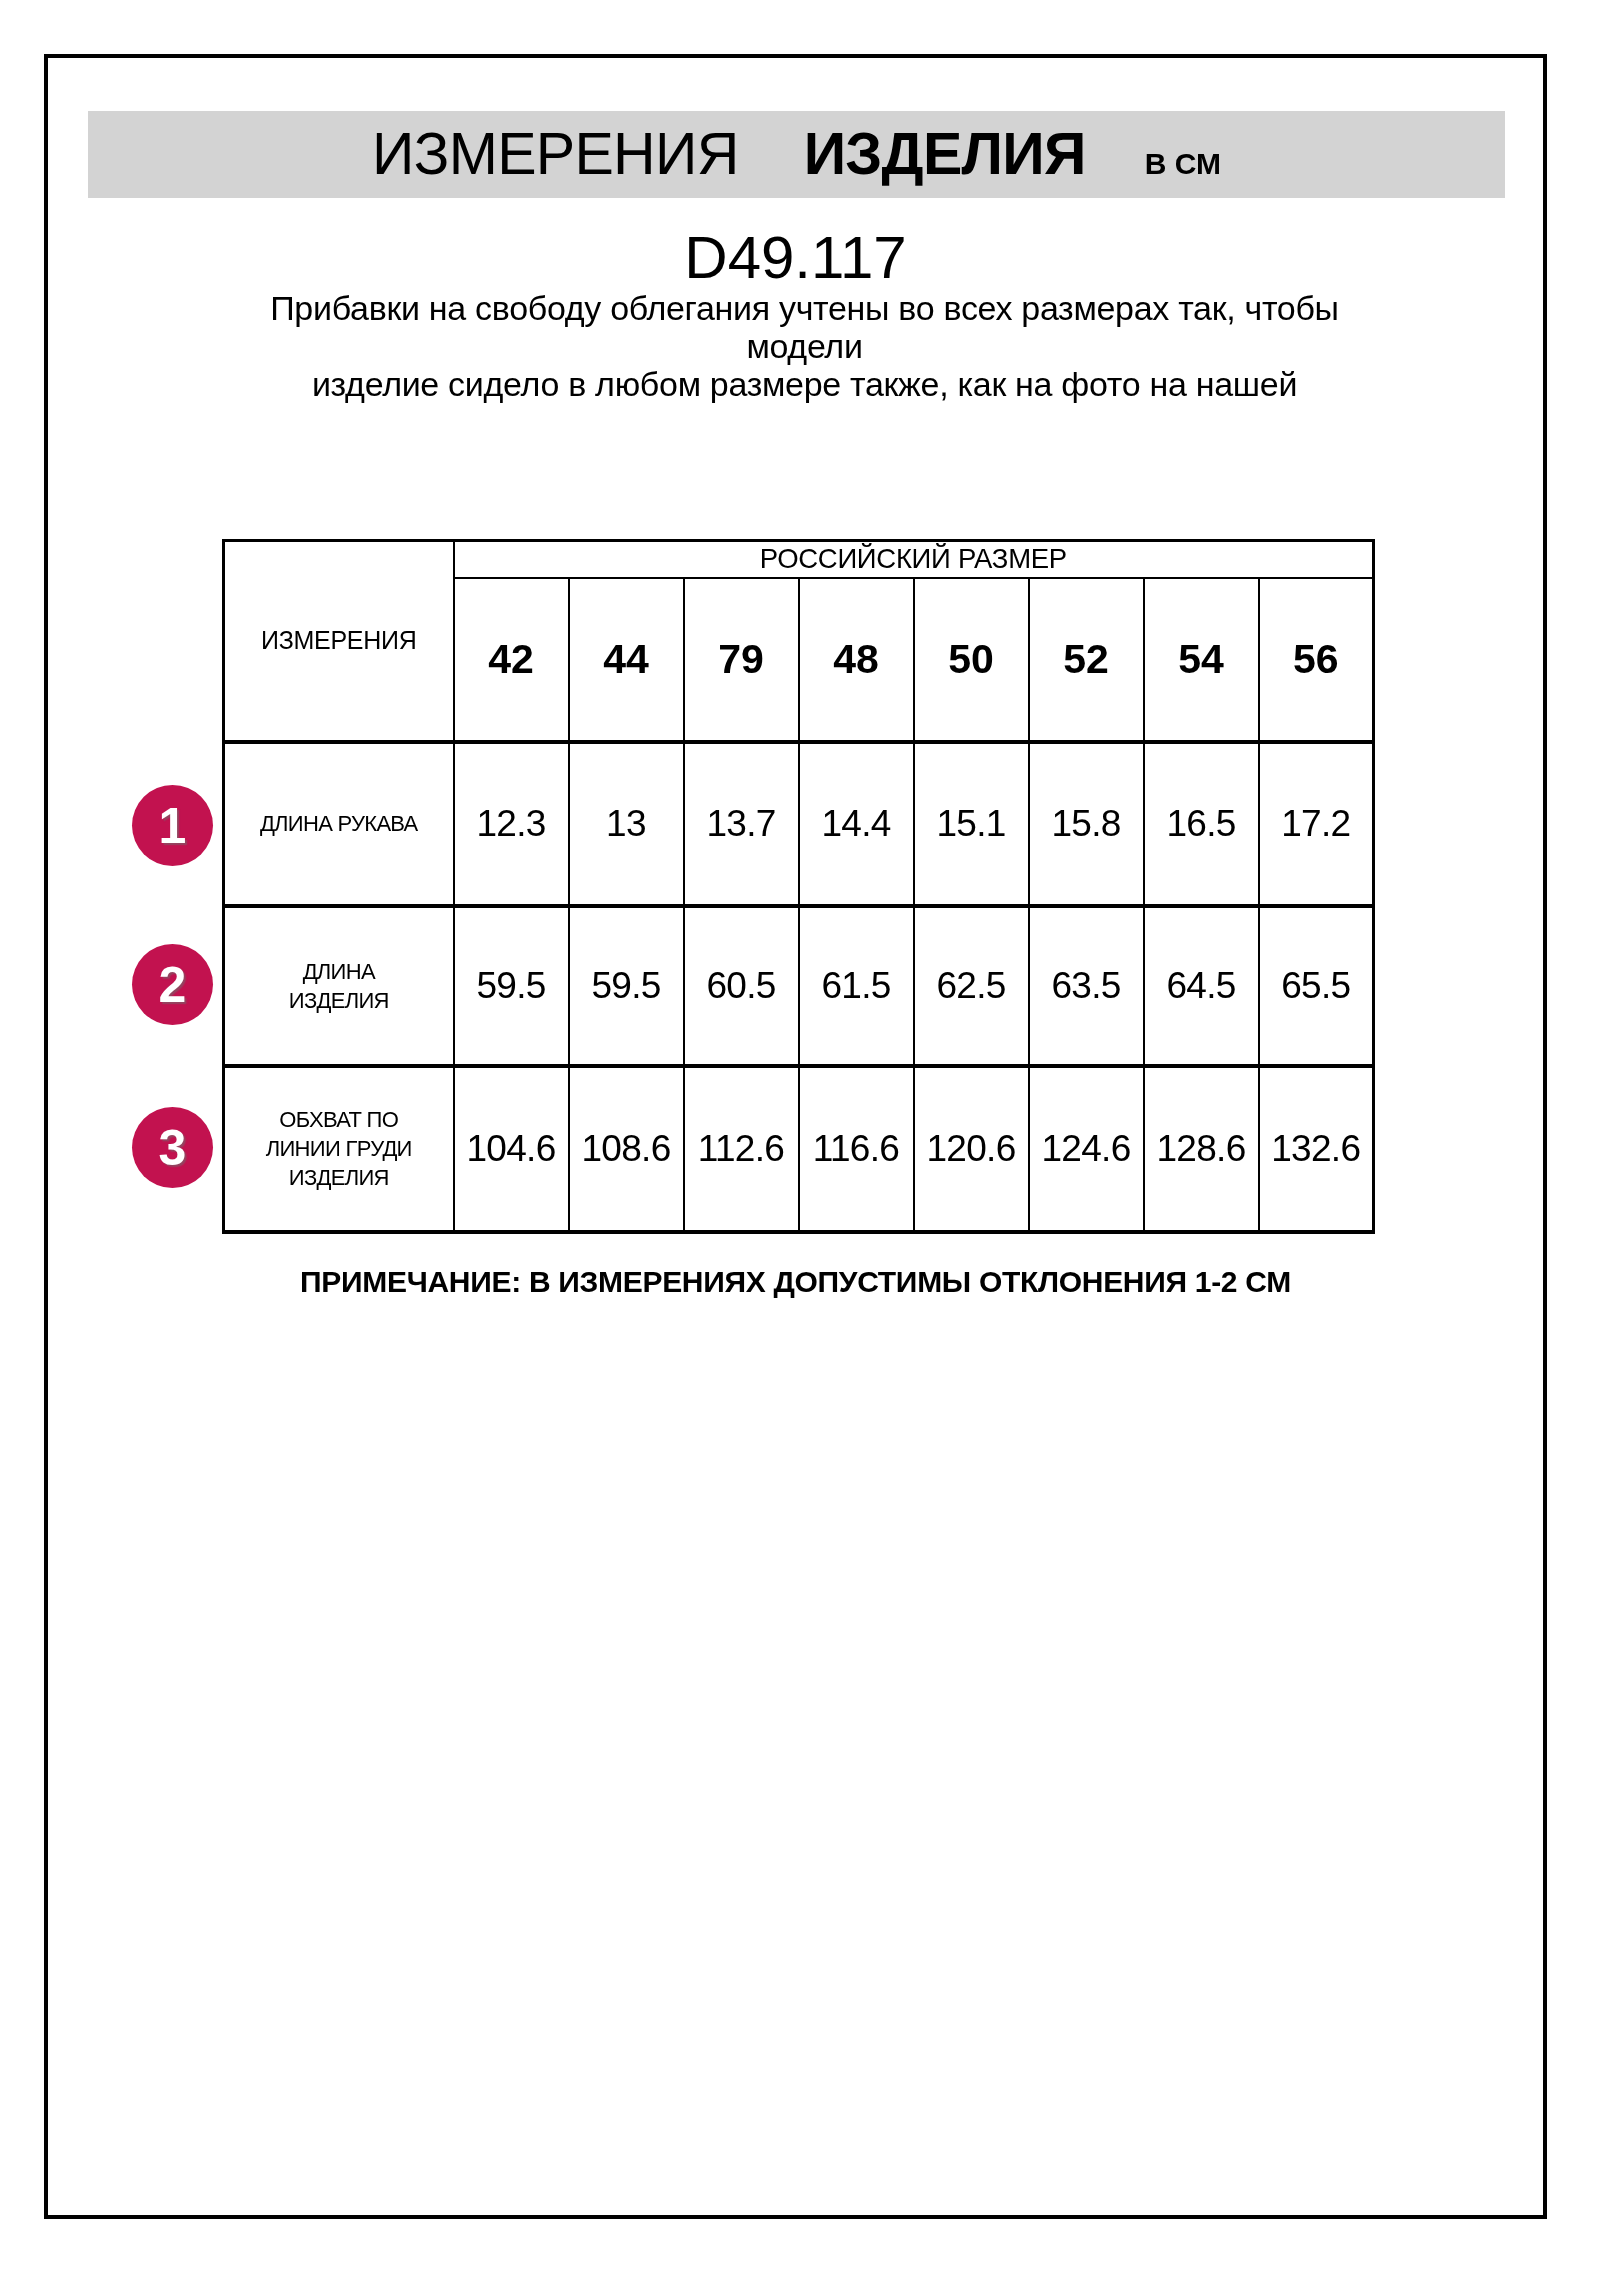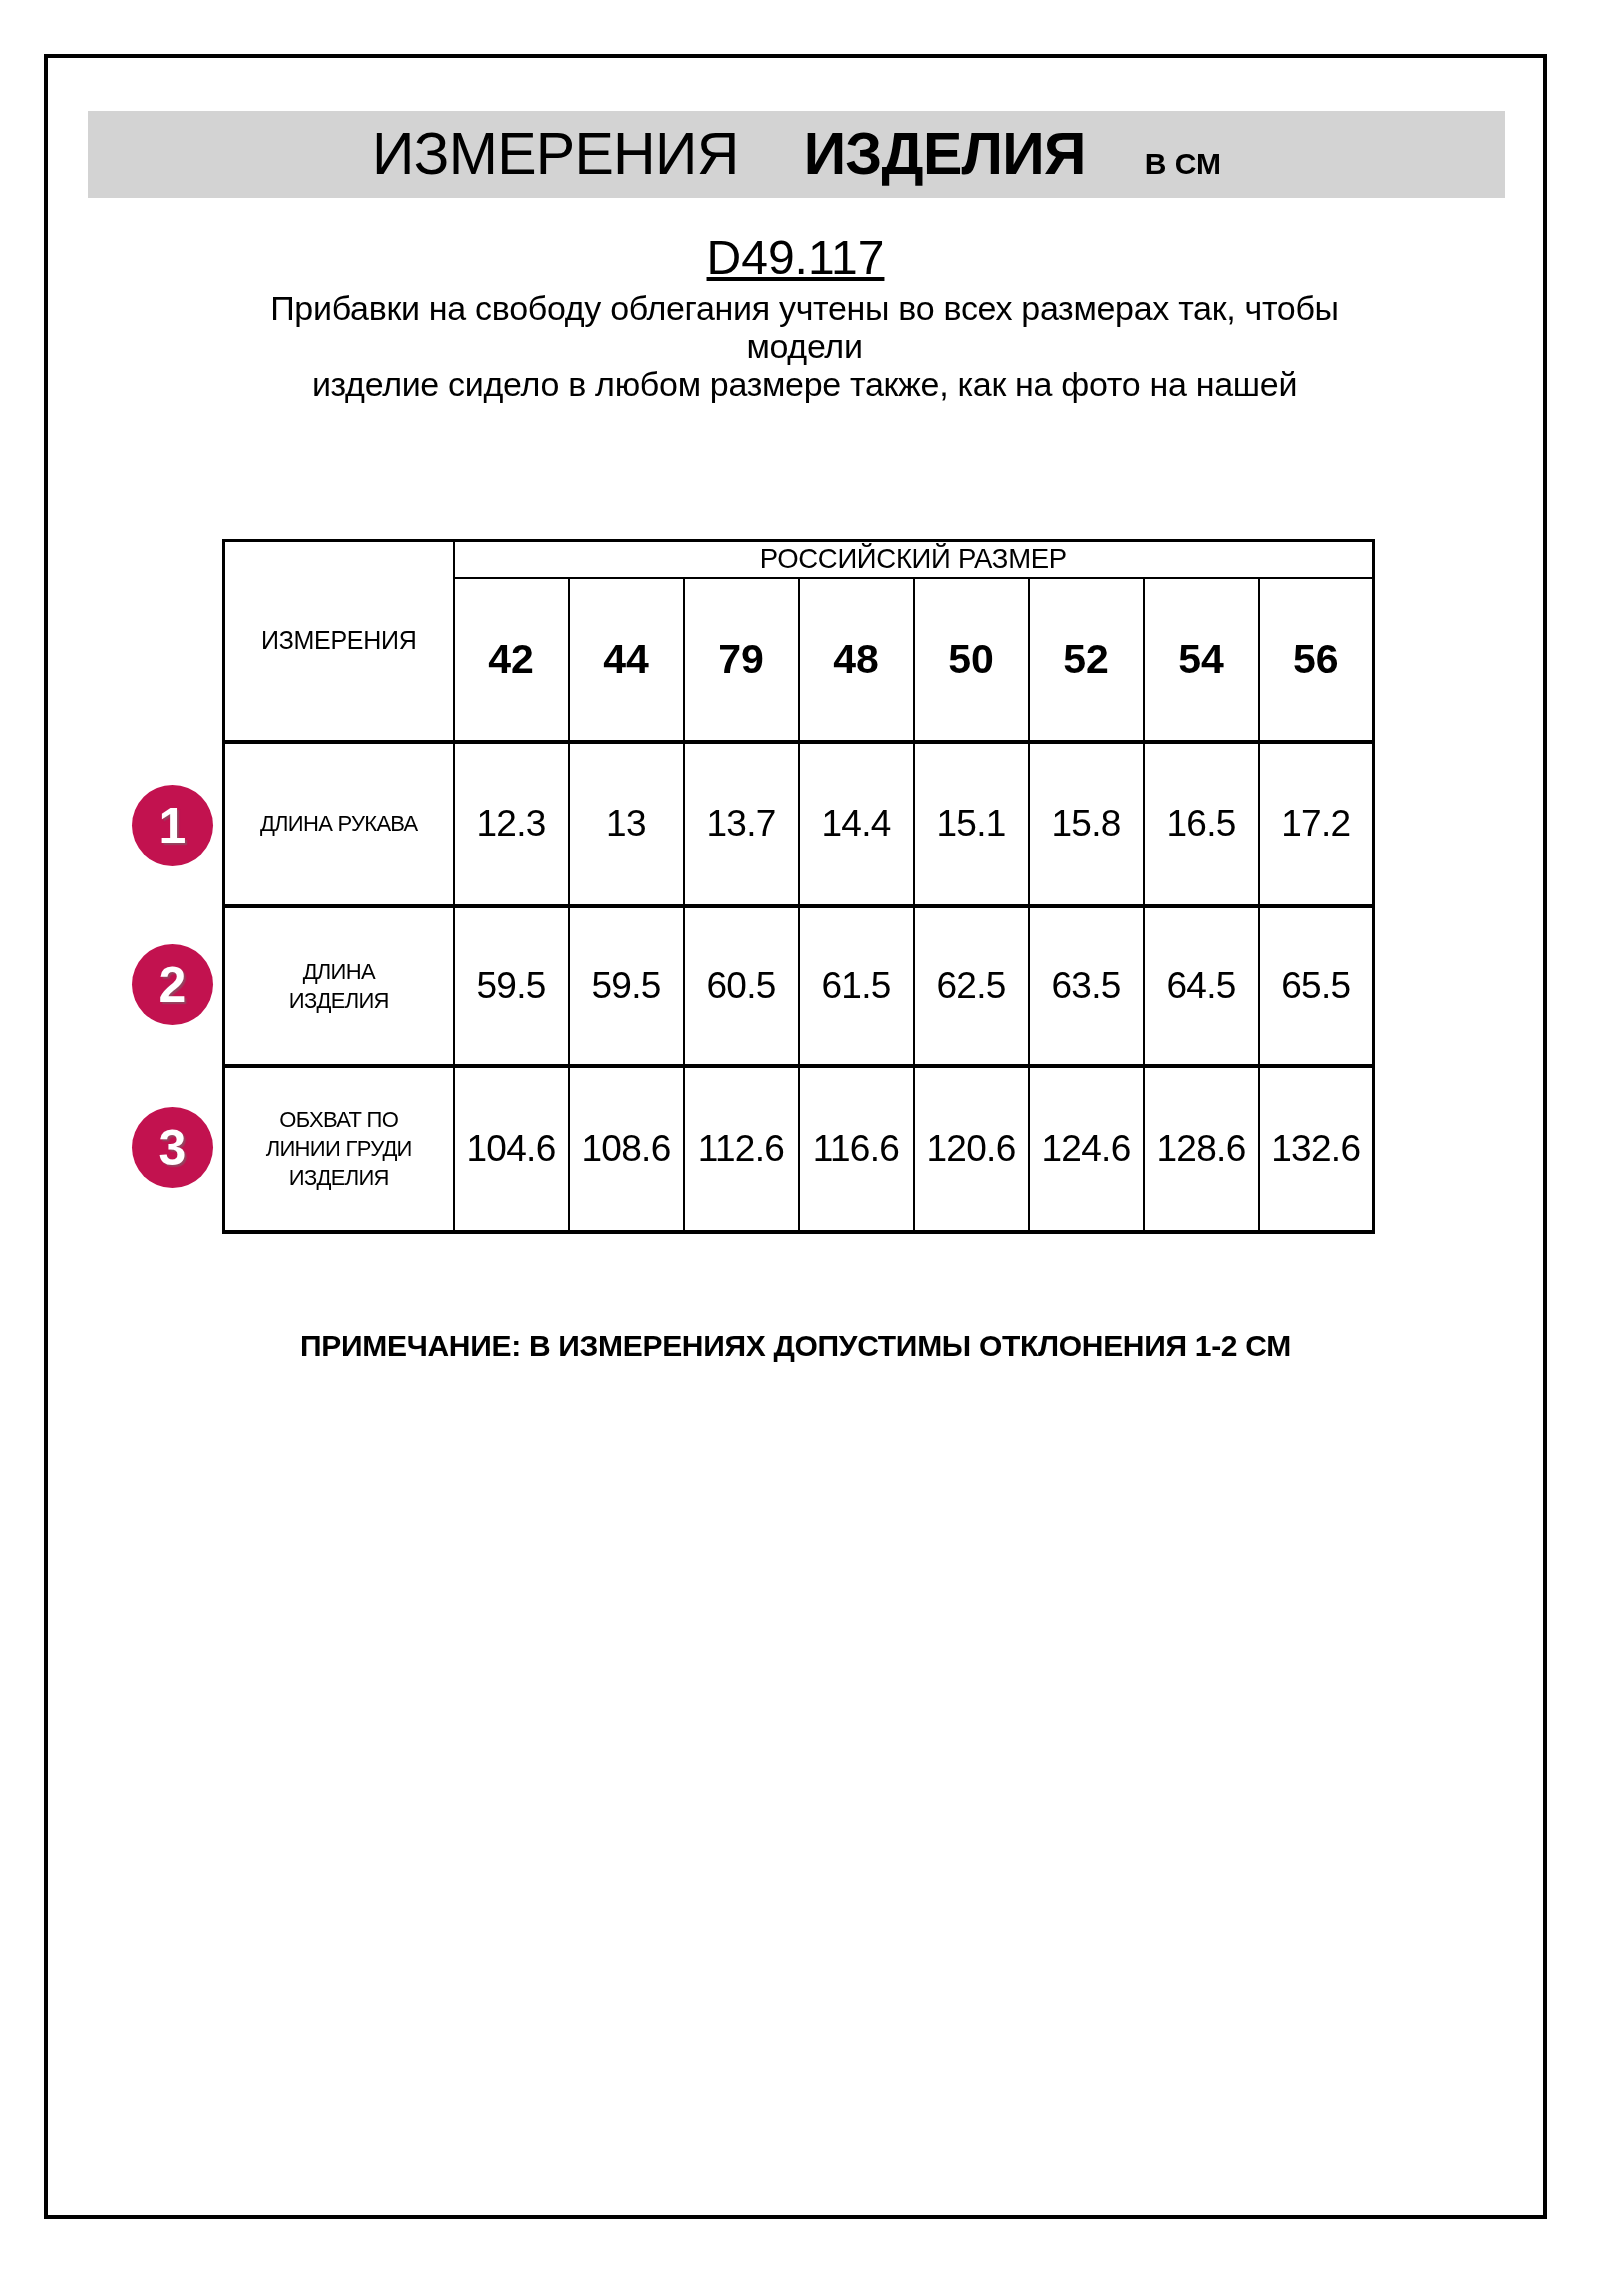--- a/index.html
+++ b/index.html
@@ -53,22 +53,21 @@
     margin-left: 59px;
   }
   .article-code {
     position: absolute;
     left: 44px;
     width: 1503px;
     top: 230px;
     height: 55px;
     line-height: 55px;
     text-align: center;
-    font-size: 48px;
-    text-decoration: underline;
+    font-size: 60px;
   }
   .intro {
     position: absolute;
     left: 53px;
     width: 1503px;
     top: 289px;
     text-align: center;
     font-size: 34px;
     line-height: 38px;
     letter-spacing: -0.3px;
@@ -142,21 +141,21 @@
     justify-content: center;
     text-shadow: 2px 2px 1.3px rgba(110,110,110,0.55);
   }
   .circle-1 { top: 785px; }
   .circle-2 { top: 944px; }
   .circle-3 { top: 1107px; }
   .note {
     position: absolute;
     left: 44px;
     width: 1503px;
-    top: 1329px;
+    top: 1265px;
     text-align: center;
     font-size: 30px;
     font-weight: bold;
     letter-spacing: -0.3px;
   }
 </style>
 </head>
 <body>
 
 <div class="page">

